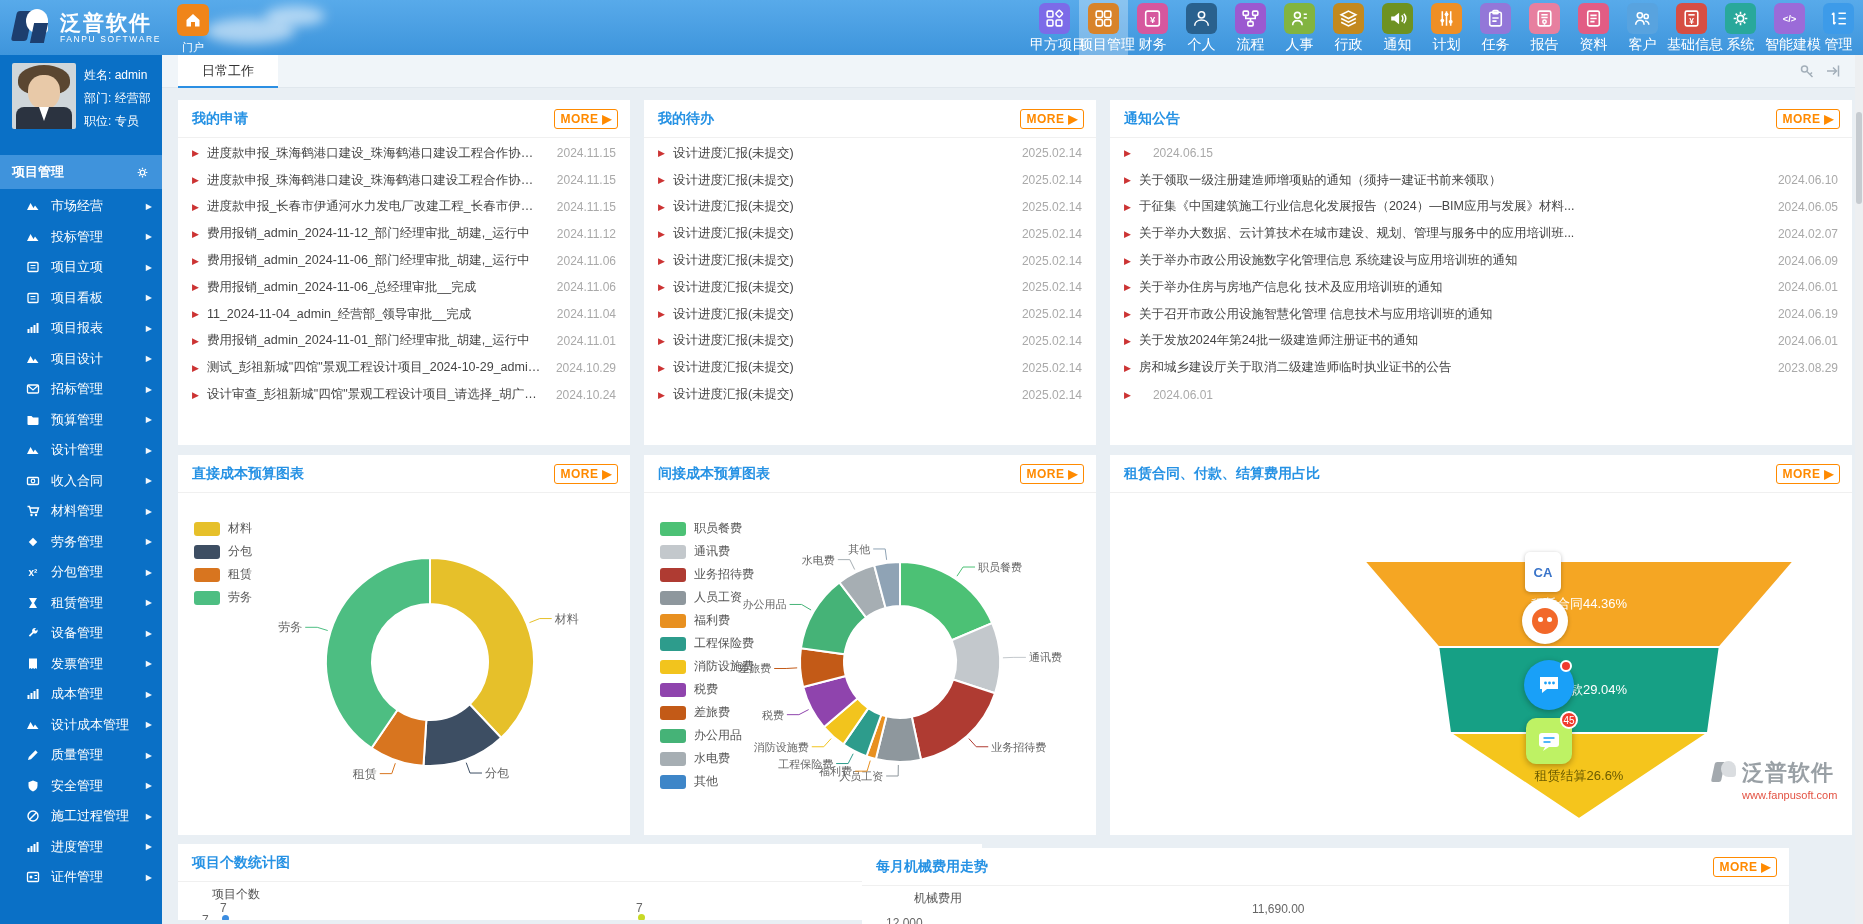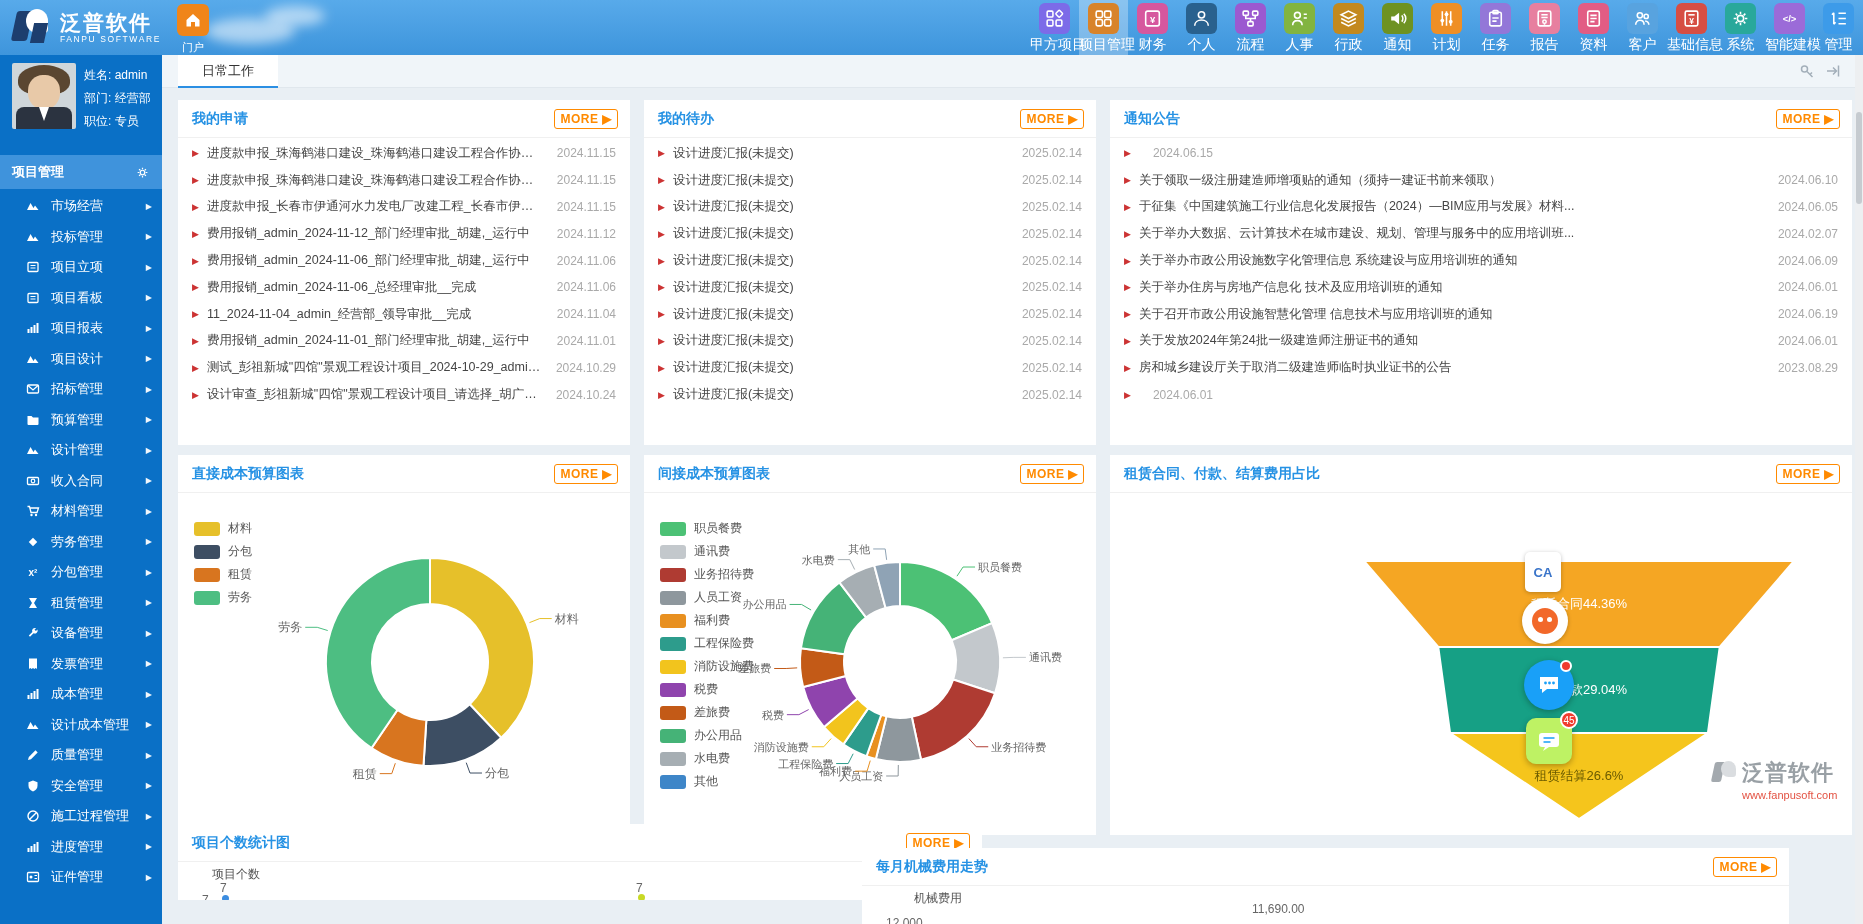--- a/index.html
+++ b/index.html
@@ -53,21 +53,21 @@
 .row{height:26.8px;display:flex;align-items:center;cursor:pointer}
 .row .bullet{color:#C33;font-size:9px;margin-right:8px;flex:none}
 .row .txt{flex:1;overflow:hidden;white-space:nowrap;text-overflow:ellipsis;color:#454545;font-size:12.5px}
 .row .date{color:#A9A9A9;font-size:12px;margin-left:14px;flex:none}
 #p-req{left:178px;top:100px;width:452px;height:345px}
 #p-todo{left:644px;top:100px;width:452px;height:345px}
 #p-notice{left:1110px;top:100px;width:742px;height:345px}
 #p-direct{left:178px;top:455px;width:452px;height:380px}
 #p-indirect{left:644px;top:455px;width:452px;height:380px}
 #p-funnel{left:1110px;top:455px;width:742px;height:380px}
-#p-count{left:178px;top:824px;width:804px;height:76px;overflow:hidden}
+#p-count{left:178px;top:844px;width:804px;height:76px;overflow:hidden}
 #p-machine{left:862px;top:848px;width:927px;height:76px;overflow:hidden}
 .chart-body{position:absolute;left:0;top:38px;right:0;bottom:0}
 .legend{position:absolute;left:16px;top:24px;z-index:3}
 .lg-row{display:flex;align-items:center;height:23px;cursor:pointer}
 .lg-sw{width:26px;height:14px;border-radius:3px;margin-right:8px}
 .lg-tx{font-size:12px;color:#555;white-space:nowrap}
 .mini-label{position:absolute;font-size:12px;color:#555;white-space:nowrap}
 .mini-num{position:absolute;font-size:12px;color:#666;white-space:nowrap}
 .dot{position:absolute;width:7px;height:7px;border-radius:50%}
 

